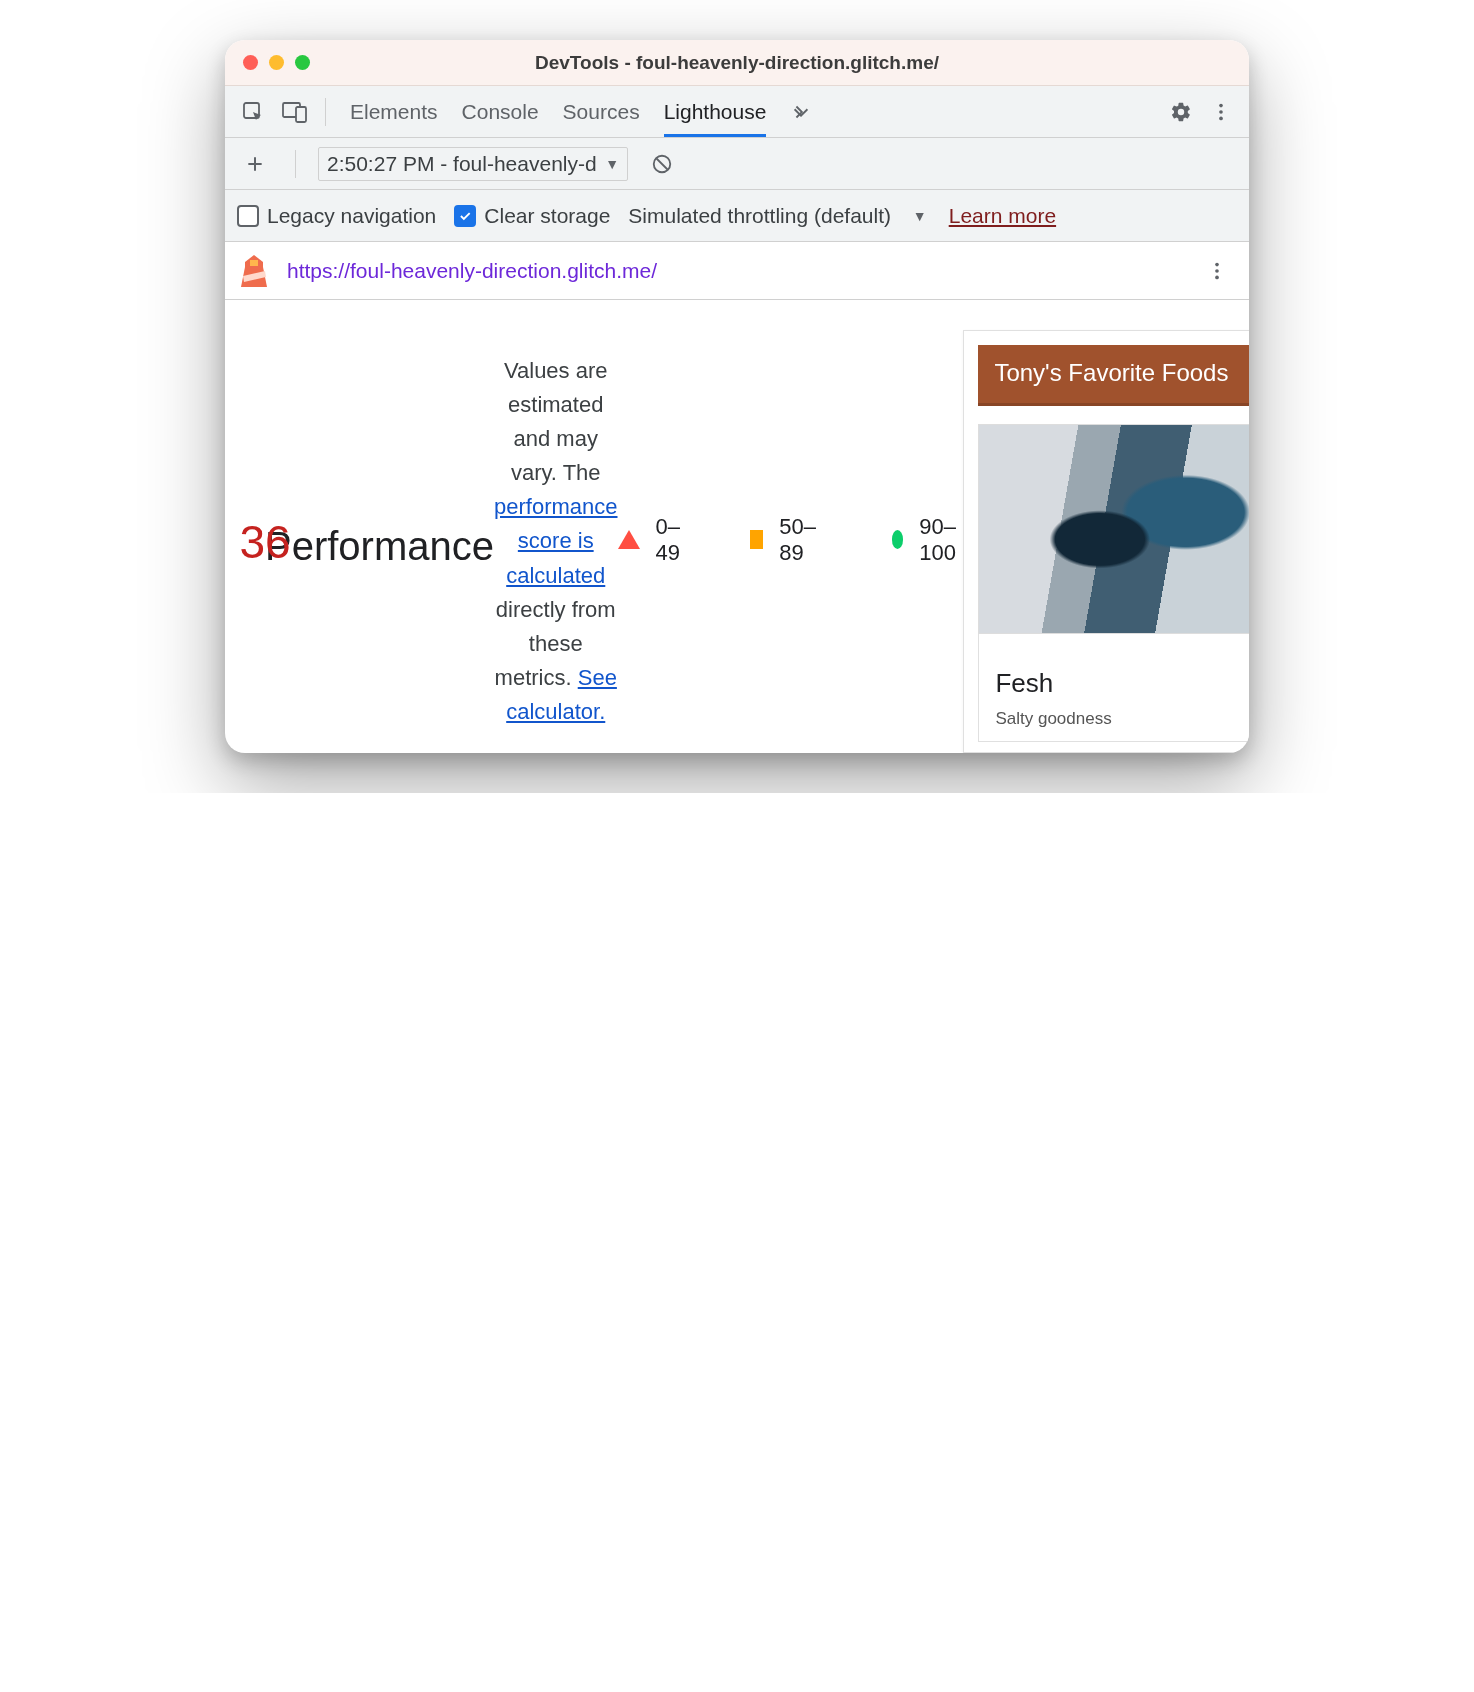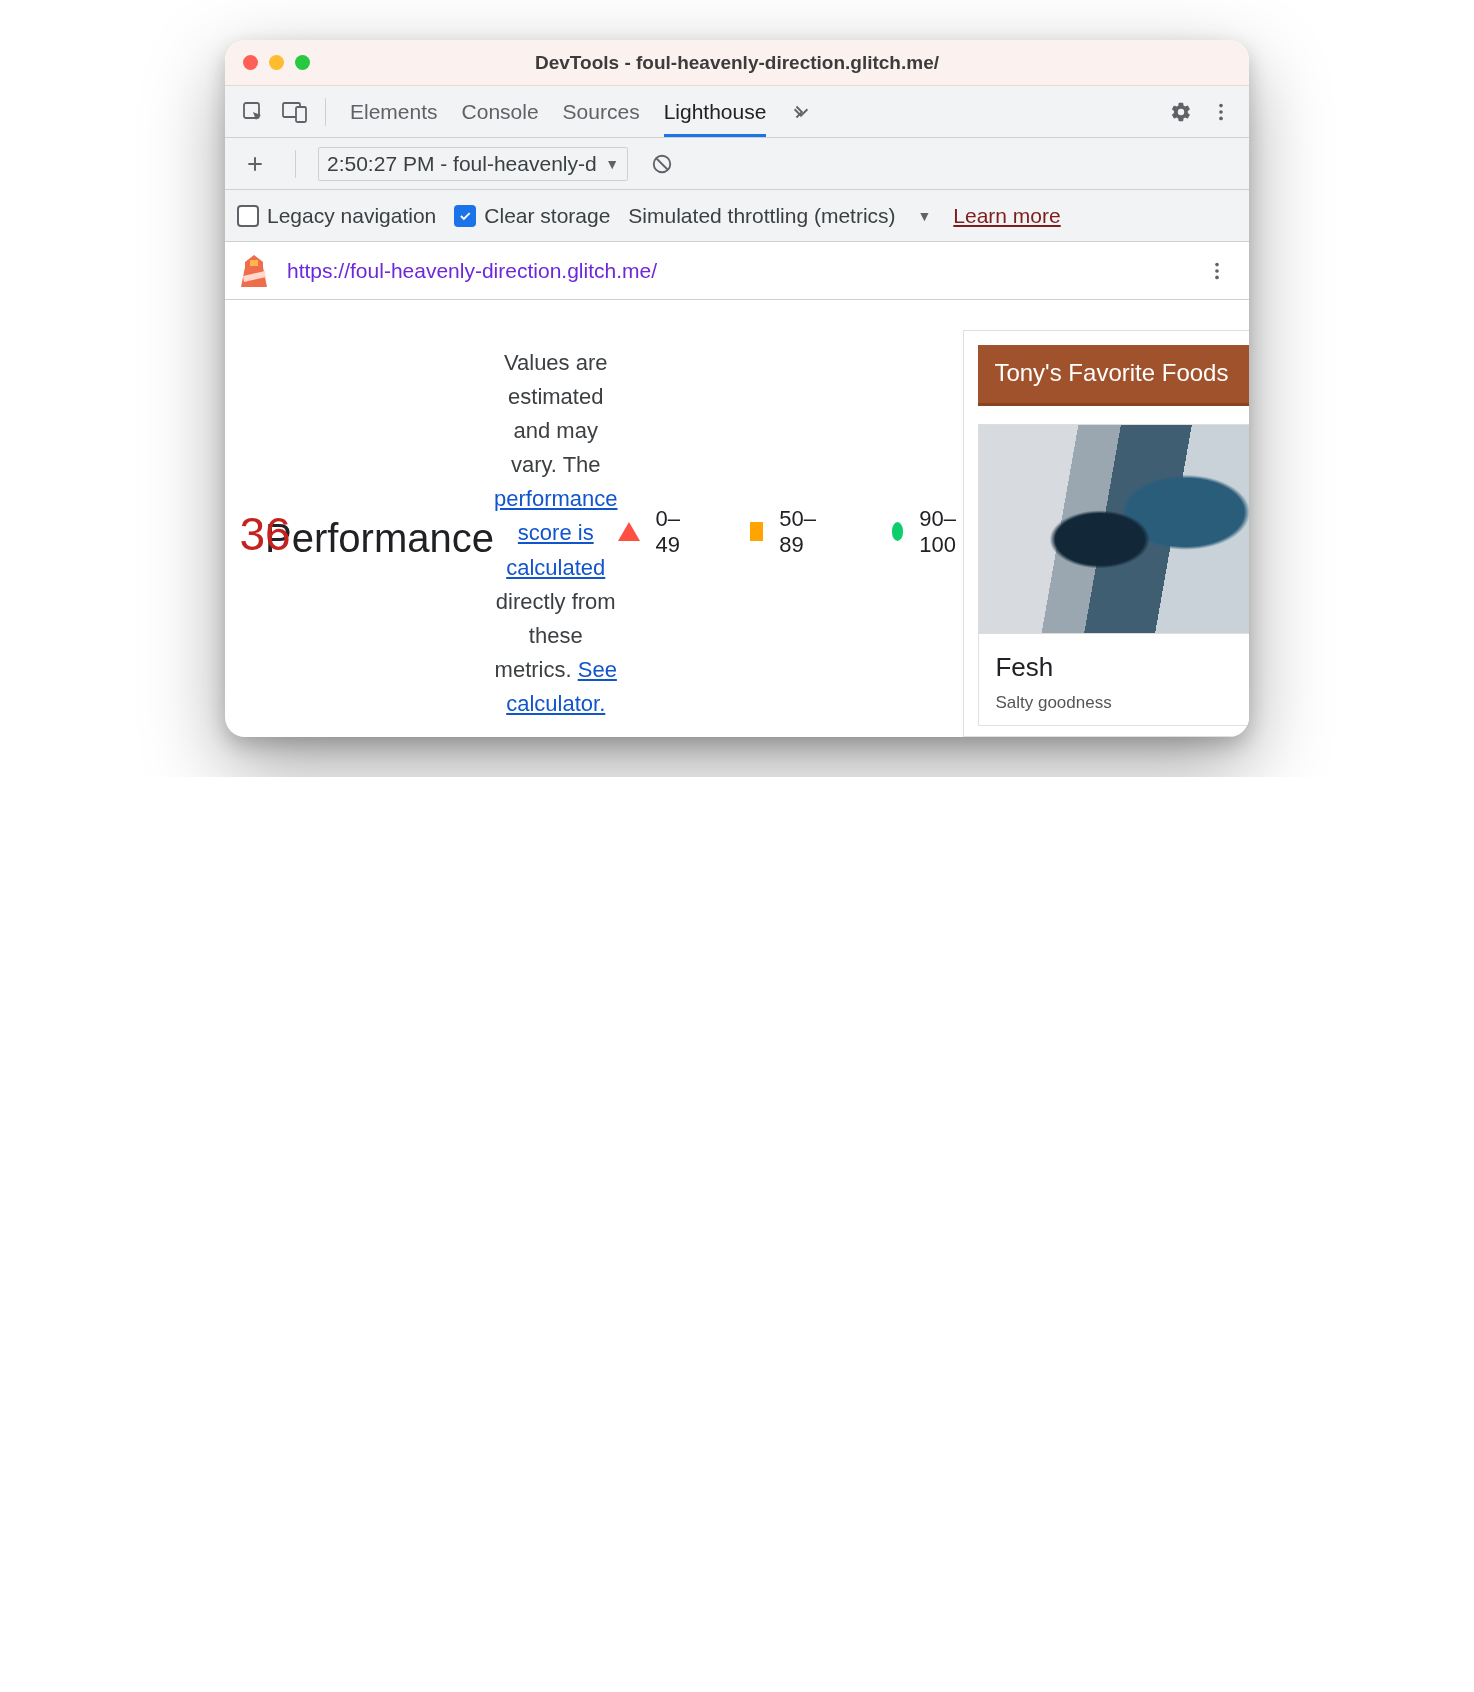--- a/index.html
+++ b/index.html
@@ -129,21 +129,21 @@
   }
   .shot .img{
     width:320px;height:210px;margin:18px auto 0;
     background:
       radial-gradient(ellipse at 38% 55%, #122838 0 16%, transparent 18%),
       radial-gradient(ellipse at 65% 42%, #2a5d7a 0 20%, transparent 22%),
       linear-gradient(100deg,#d7dbe0 0 28%, #9aa7b0 28% 40%, #405e72 40% 60%, #c9d2d8 60% 100%);
     border:1px solid #ddd;
   }
   .shot .card{
-    width:320px;margin:0 auto;border:1px solid #e0e0e0;border-top:0;padding:18px 16px 12px;background:#fff;
+    width:320px;margin:0 auto;border:1px solid #e0e0e0;border-top:0;padding:34px 16px 12px;background:#fff;
   }
   .shot .card .t{font-size:26px;margin:0 0 10px;}
   .shot .card .s{font-size:17px;color:#555;margin:0;}
 </style>
 </head>
 <body>
 
 <div class="window">
 
   <div class="titlebar">
@@ -225,21 +225,21 @@
     </label>
     <label class="opt">
       <span class="cb checked">
         <svg width="14" height="14" viewBox="0 0 24 24" stroke="#fff" stroke-width="3.2" fill="none">
             <path d="M5 12l5 5L20 7"></path>
           </svg>
       </span>
       <span>Clear storage</span>
     </label>
     <span class="opt">
-      <span>Simulated throttling (metrics)</span>
+      <span>Simulated throttling (default)</span>
       &nbsp;<span class="sel-caret">▼</span>
     </span>
     <a href="#">Learn more</a>
   </div>
 
   <div class="urlrow">
     <span class="lh-logo">
       <svg width="30" height="34" viewBox="0 0 30 34">
         <path d="M15 1 L24 8 V13 H6 V8 Z" fill="#ef6c4d"></path>
         <rect x="11" y="6" width="8" height="6" fill="#ffb74d"></rect>

